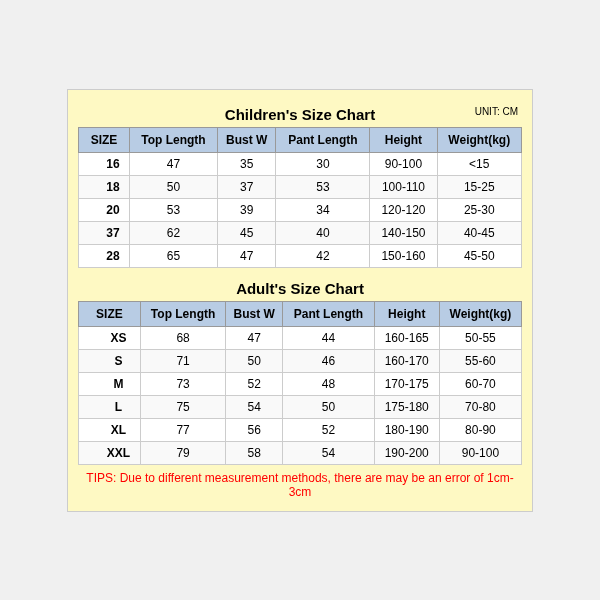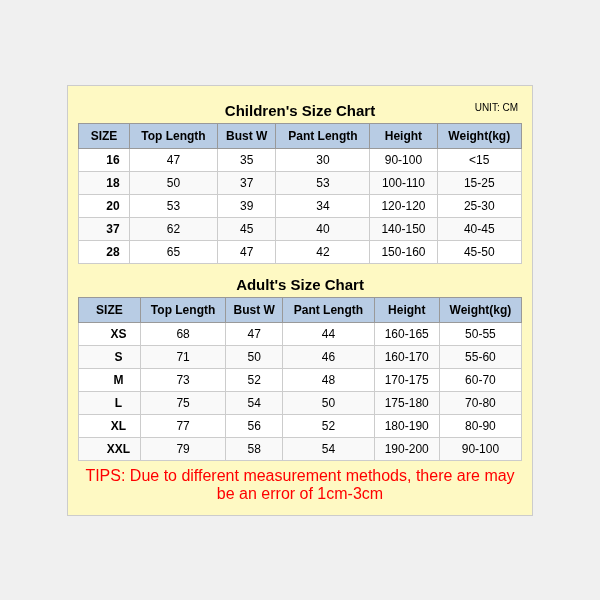--- a/index.html
+++ b/index.html
@@ -55,21 +55,21 @@
     tr:nth-child(odd) td {
       background-color: #ffffff;
     }
     td:first-child {
       font-weight: bold;
       padding-left: 22px;
     }
     .tips {
       text-align: center;
       color: red;
-      font-size: 16px;
+      font-size: 12px;
       padding: 6px 0 2px 0;
     }
     .section-gap {
       height: 6px;
     }
   </style>
 </head>
 <body>
 
 <div class="chart-container">

